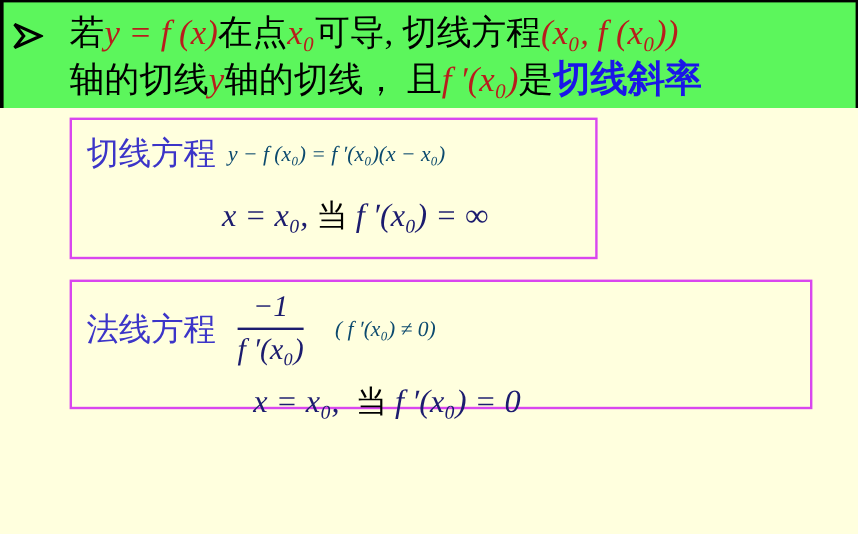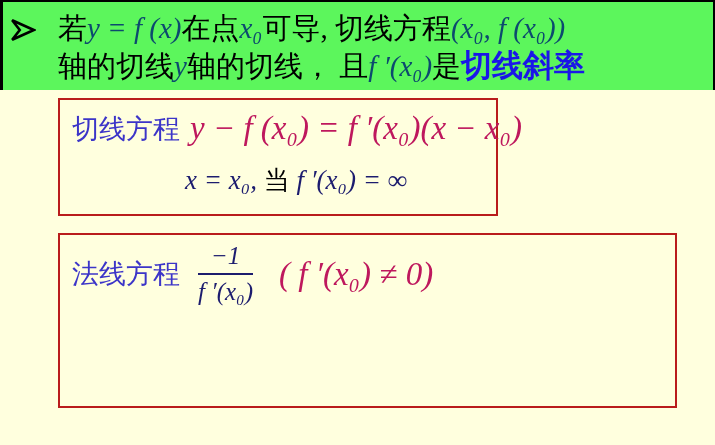--- a/index.html
+++ b/index.html
@@ -43,43 +43,43 @@
   .band-text { margin-left: 22px; }
   .line {
     font-size: 29px;
     line-height: 38px;
     color: #000;
     white-space: pre-wrap;
   }
   .band-bottom .line { margin-left: 16px; font-size: 28px; line-height: 40px; }
 
   .seg-cn { color: #000; }
-  .seg-math { font-style: italic; color: #0c4a6e; }
+  .seg-math { font-style: italic; color: #b91c1c; }
   .seg-em { color: #1A16E8; font-weight: bold; }
   .band-top .seg-em { font-size: 31px; font-family: Liberation Serif, serif; }
 
   
   .box {
     position: absolute;
-    border: 2px solid #b91c1c;
+    border: 2px solid #d946ef;
     box-sizing: border-box;
     background: #FFFFDE;
   }
   .box-tangent { left: 58px; top: 98px; width: 440px; height: 118px; }
-  .box-normal  { left: 58px; top: 233px; width: 619px; height: 175px; }
+  .box-normal  { left: 58px; top: 233px; width: 619px; height: 108px; }
 
   .box-label {
     color: #3C35C8;
     font-size: 27px;
     white-space: pre;
   }
   .math {
     font-style: italic;
-    color: #be185d;
-    font-size: 33px;
+    color: #0c4a6e;
+    font-size: 18px;
     white-space: pre;
   }
   .box .seg-math { color: #1C1C6E; font-size: 27px; }
   .box .seg-cn   { color: #000;    font-size: 26px; }
 
   .box-line1 {
     display: flex;
     align-items: center;
     padding: 10px 6px 0 12px;
   }
@@ -148,16 +148,17 @@
   <div class="box box-normal">
     <div class="box-line1">
       <span class="box-label">法线方程</span>
       <span class="fraction">
         <span class="num">−1</span>
         <span class="bar"></span>
         <span class="den">f ′(x₀)</span>
       </span>
       <span class="math eq-note">( f ′(x₀) ≠ 0)</span>
     </div>
+    <div class="box-line2"><span class="seg-math">x = x₀,  </span><span class="seg-cn">当</span><span class="seg-math"> f ′(x₀) = 0</span></div>
   </div>
 
 
 </div>
 
 </body></html>

